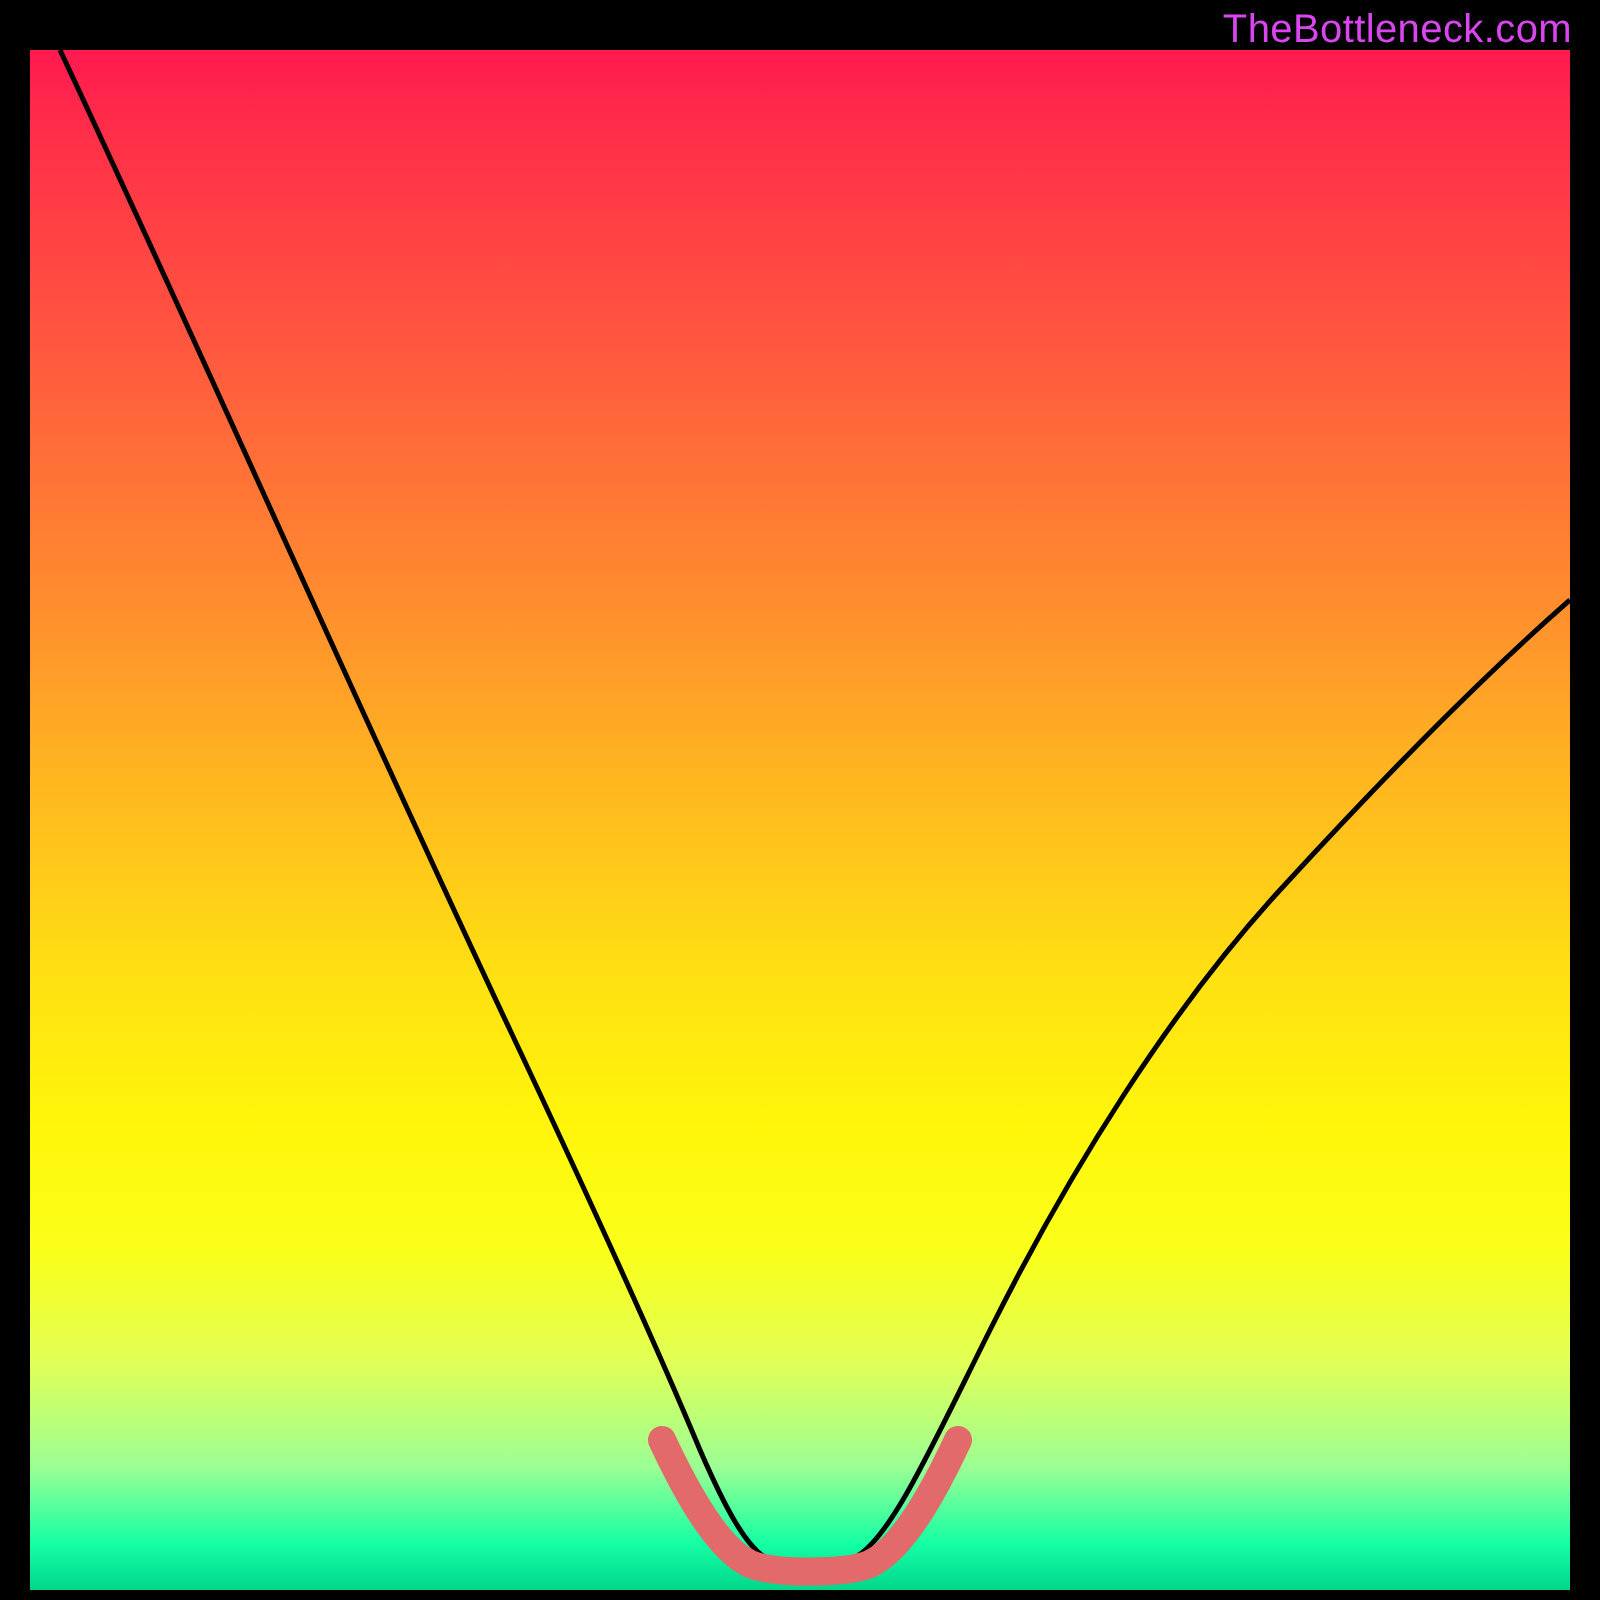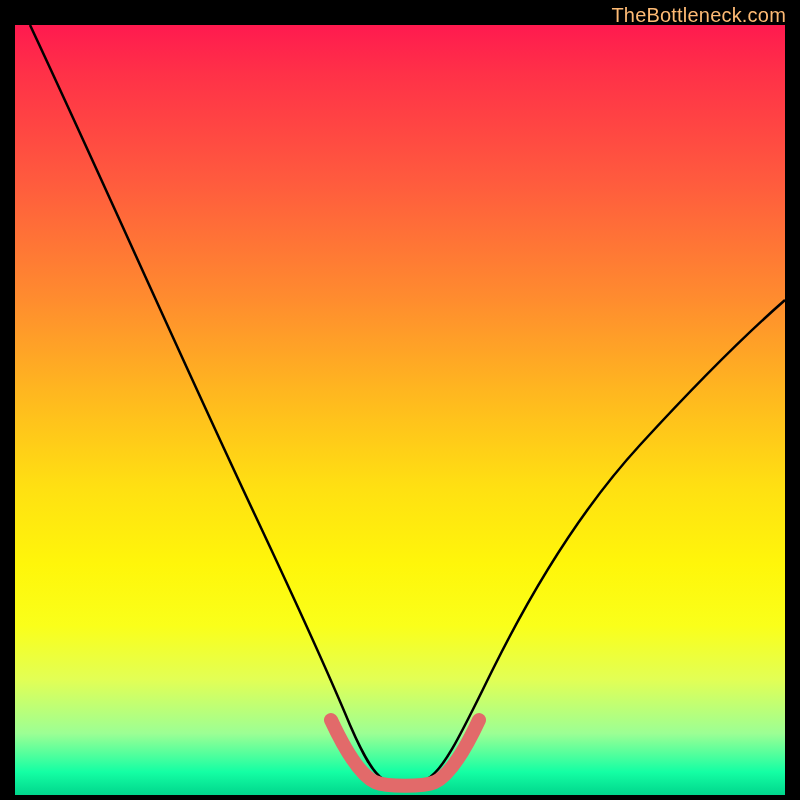--- a/index.html
+++ b/index.html
@@ -44,21 +44,21 @@
     position: absolute;
     left: 0;
     top: 0;
     width: 770px;
     height: 770px;
   }
   .watermark {
     position: absolute;
     right: 14px;
     top: 4px;
-    color: #fdba74;
+    color: #d946ef;
     font-size: 20px;
     letter-spacing: 0.2px;
     font-weight: 500;
   }
 </style>
 </head>
 <body>
 
 <div class="frame">
   <div class="plot-bg"></div>

